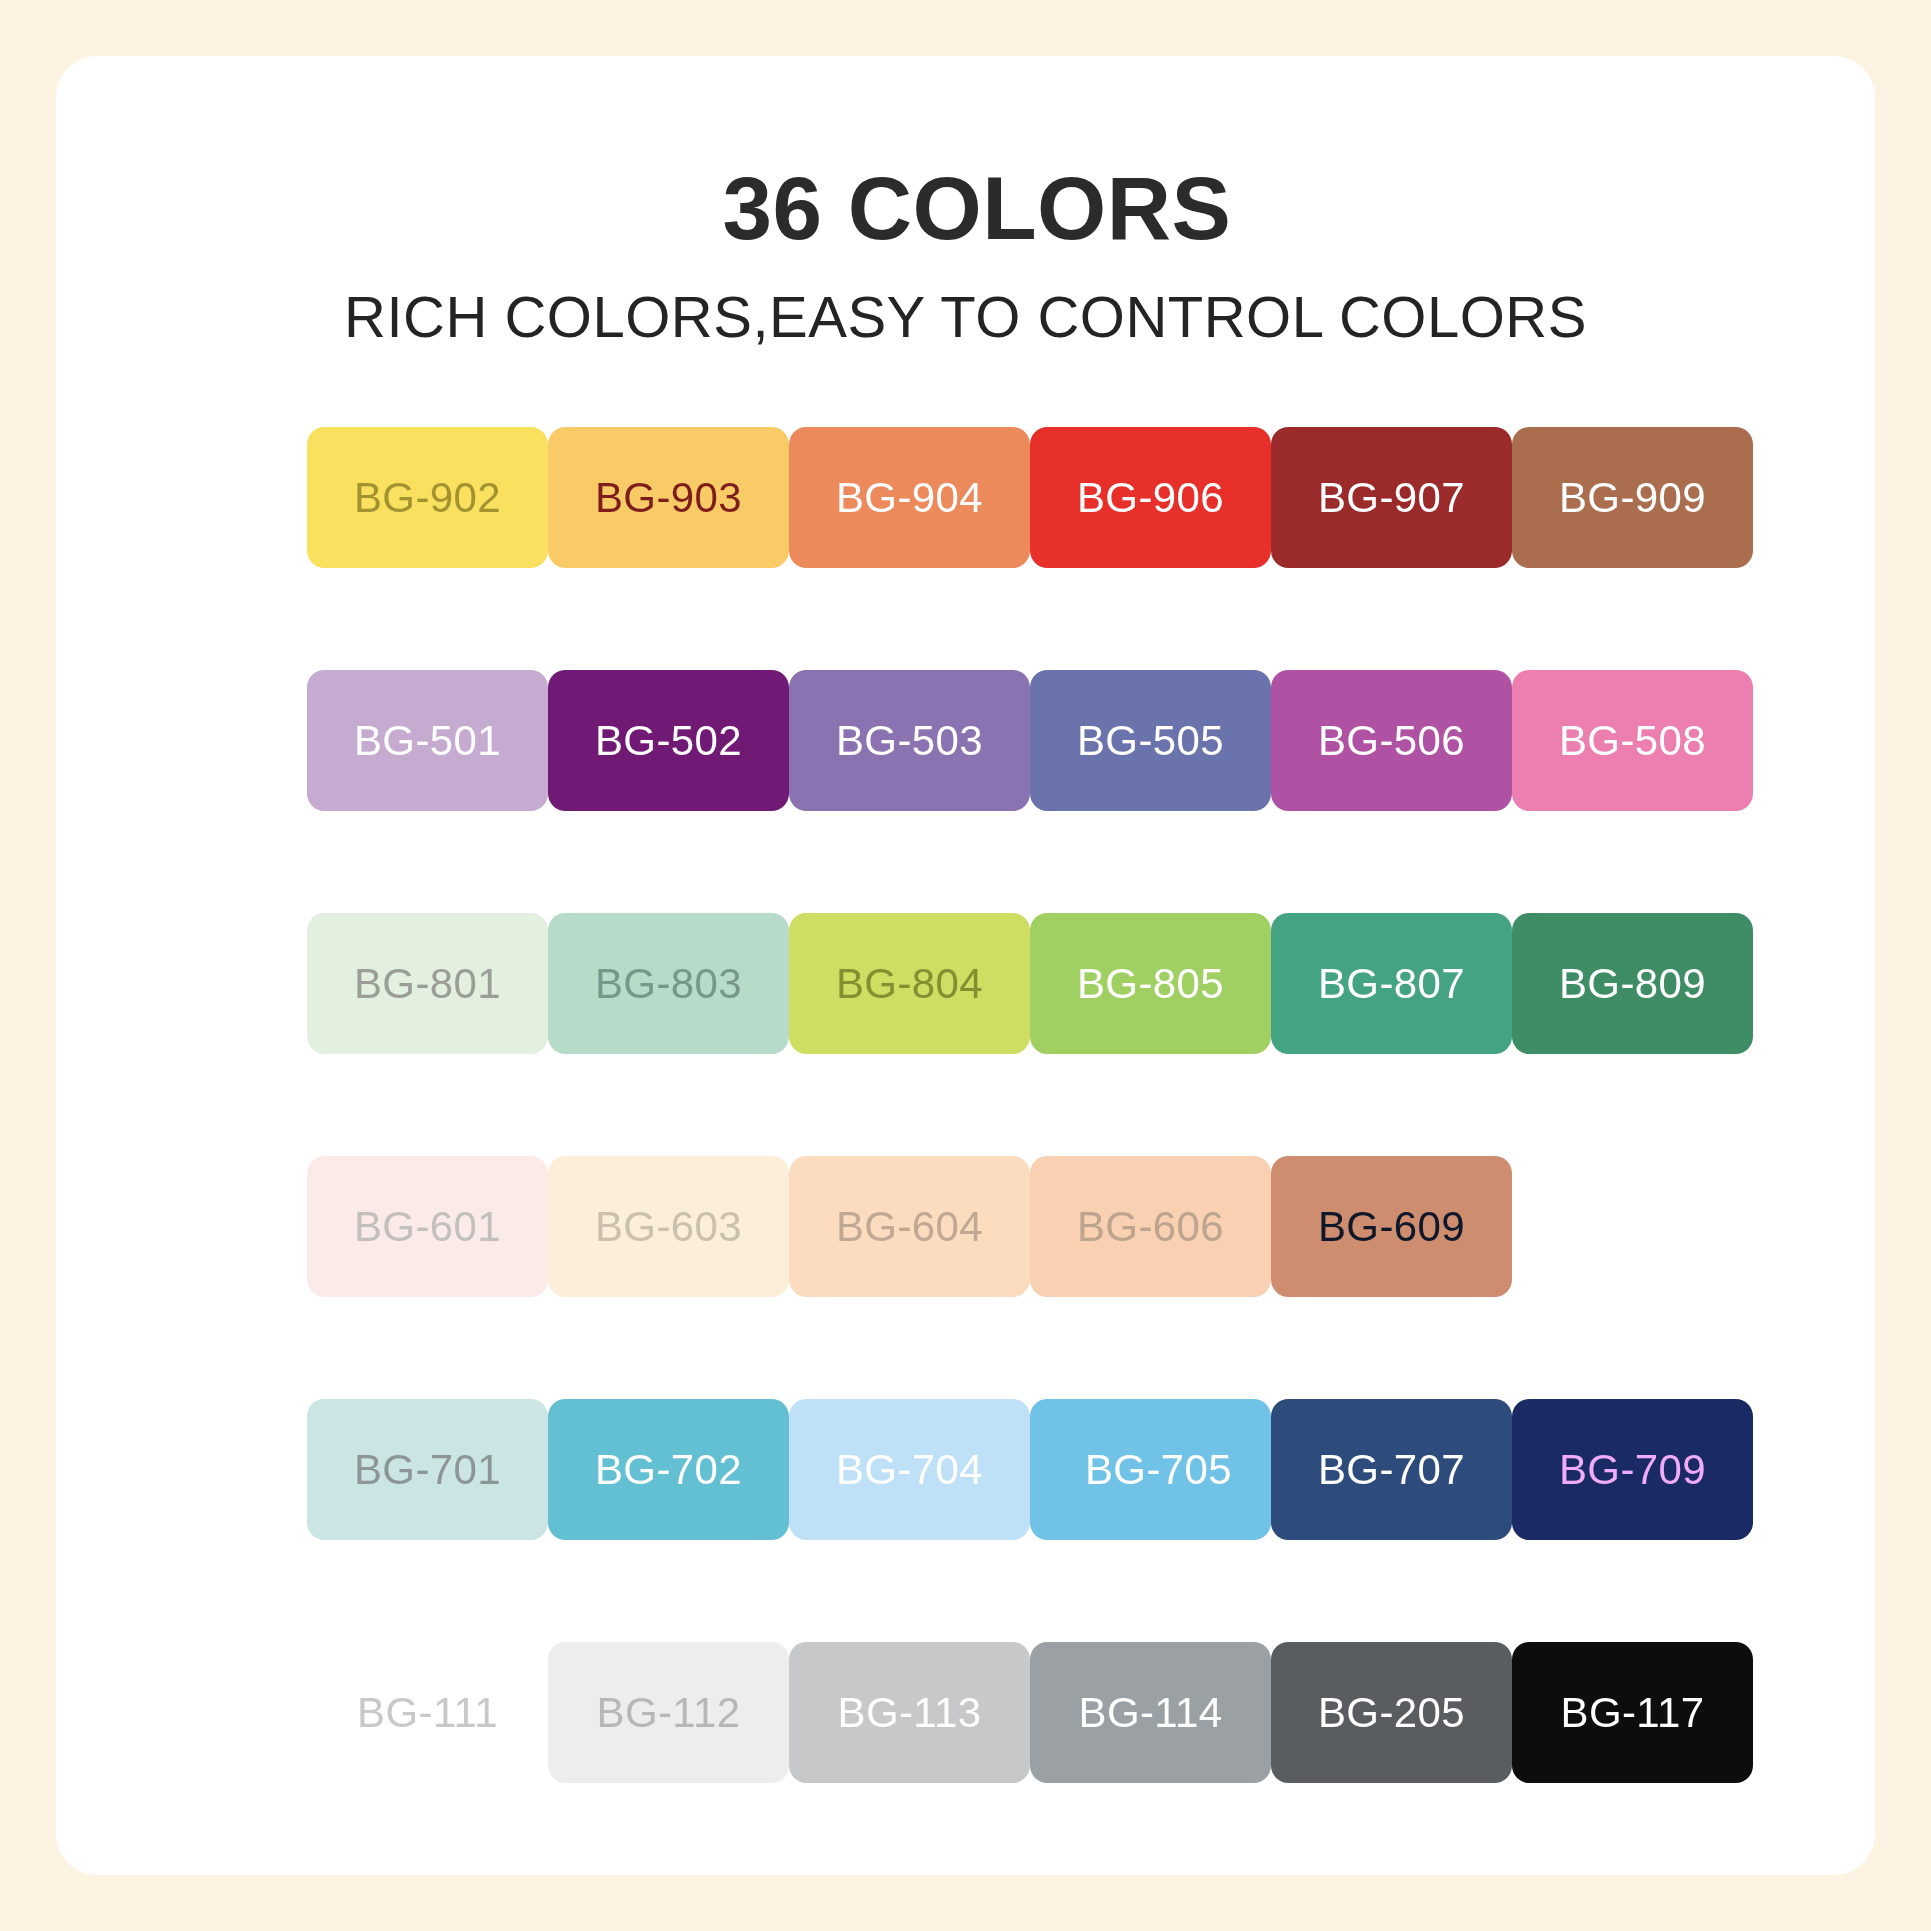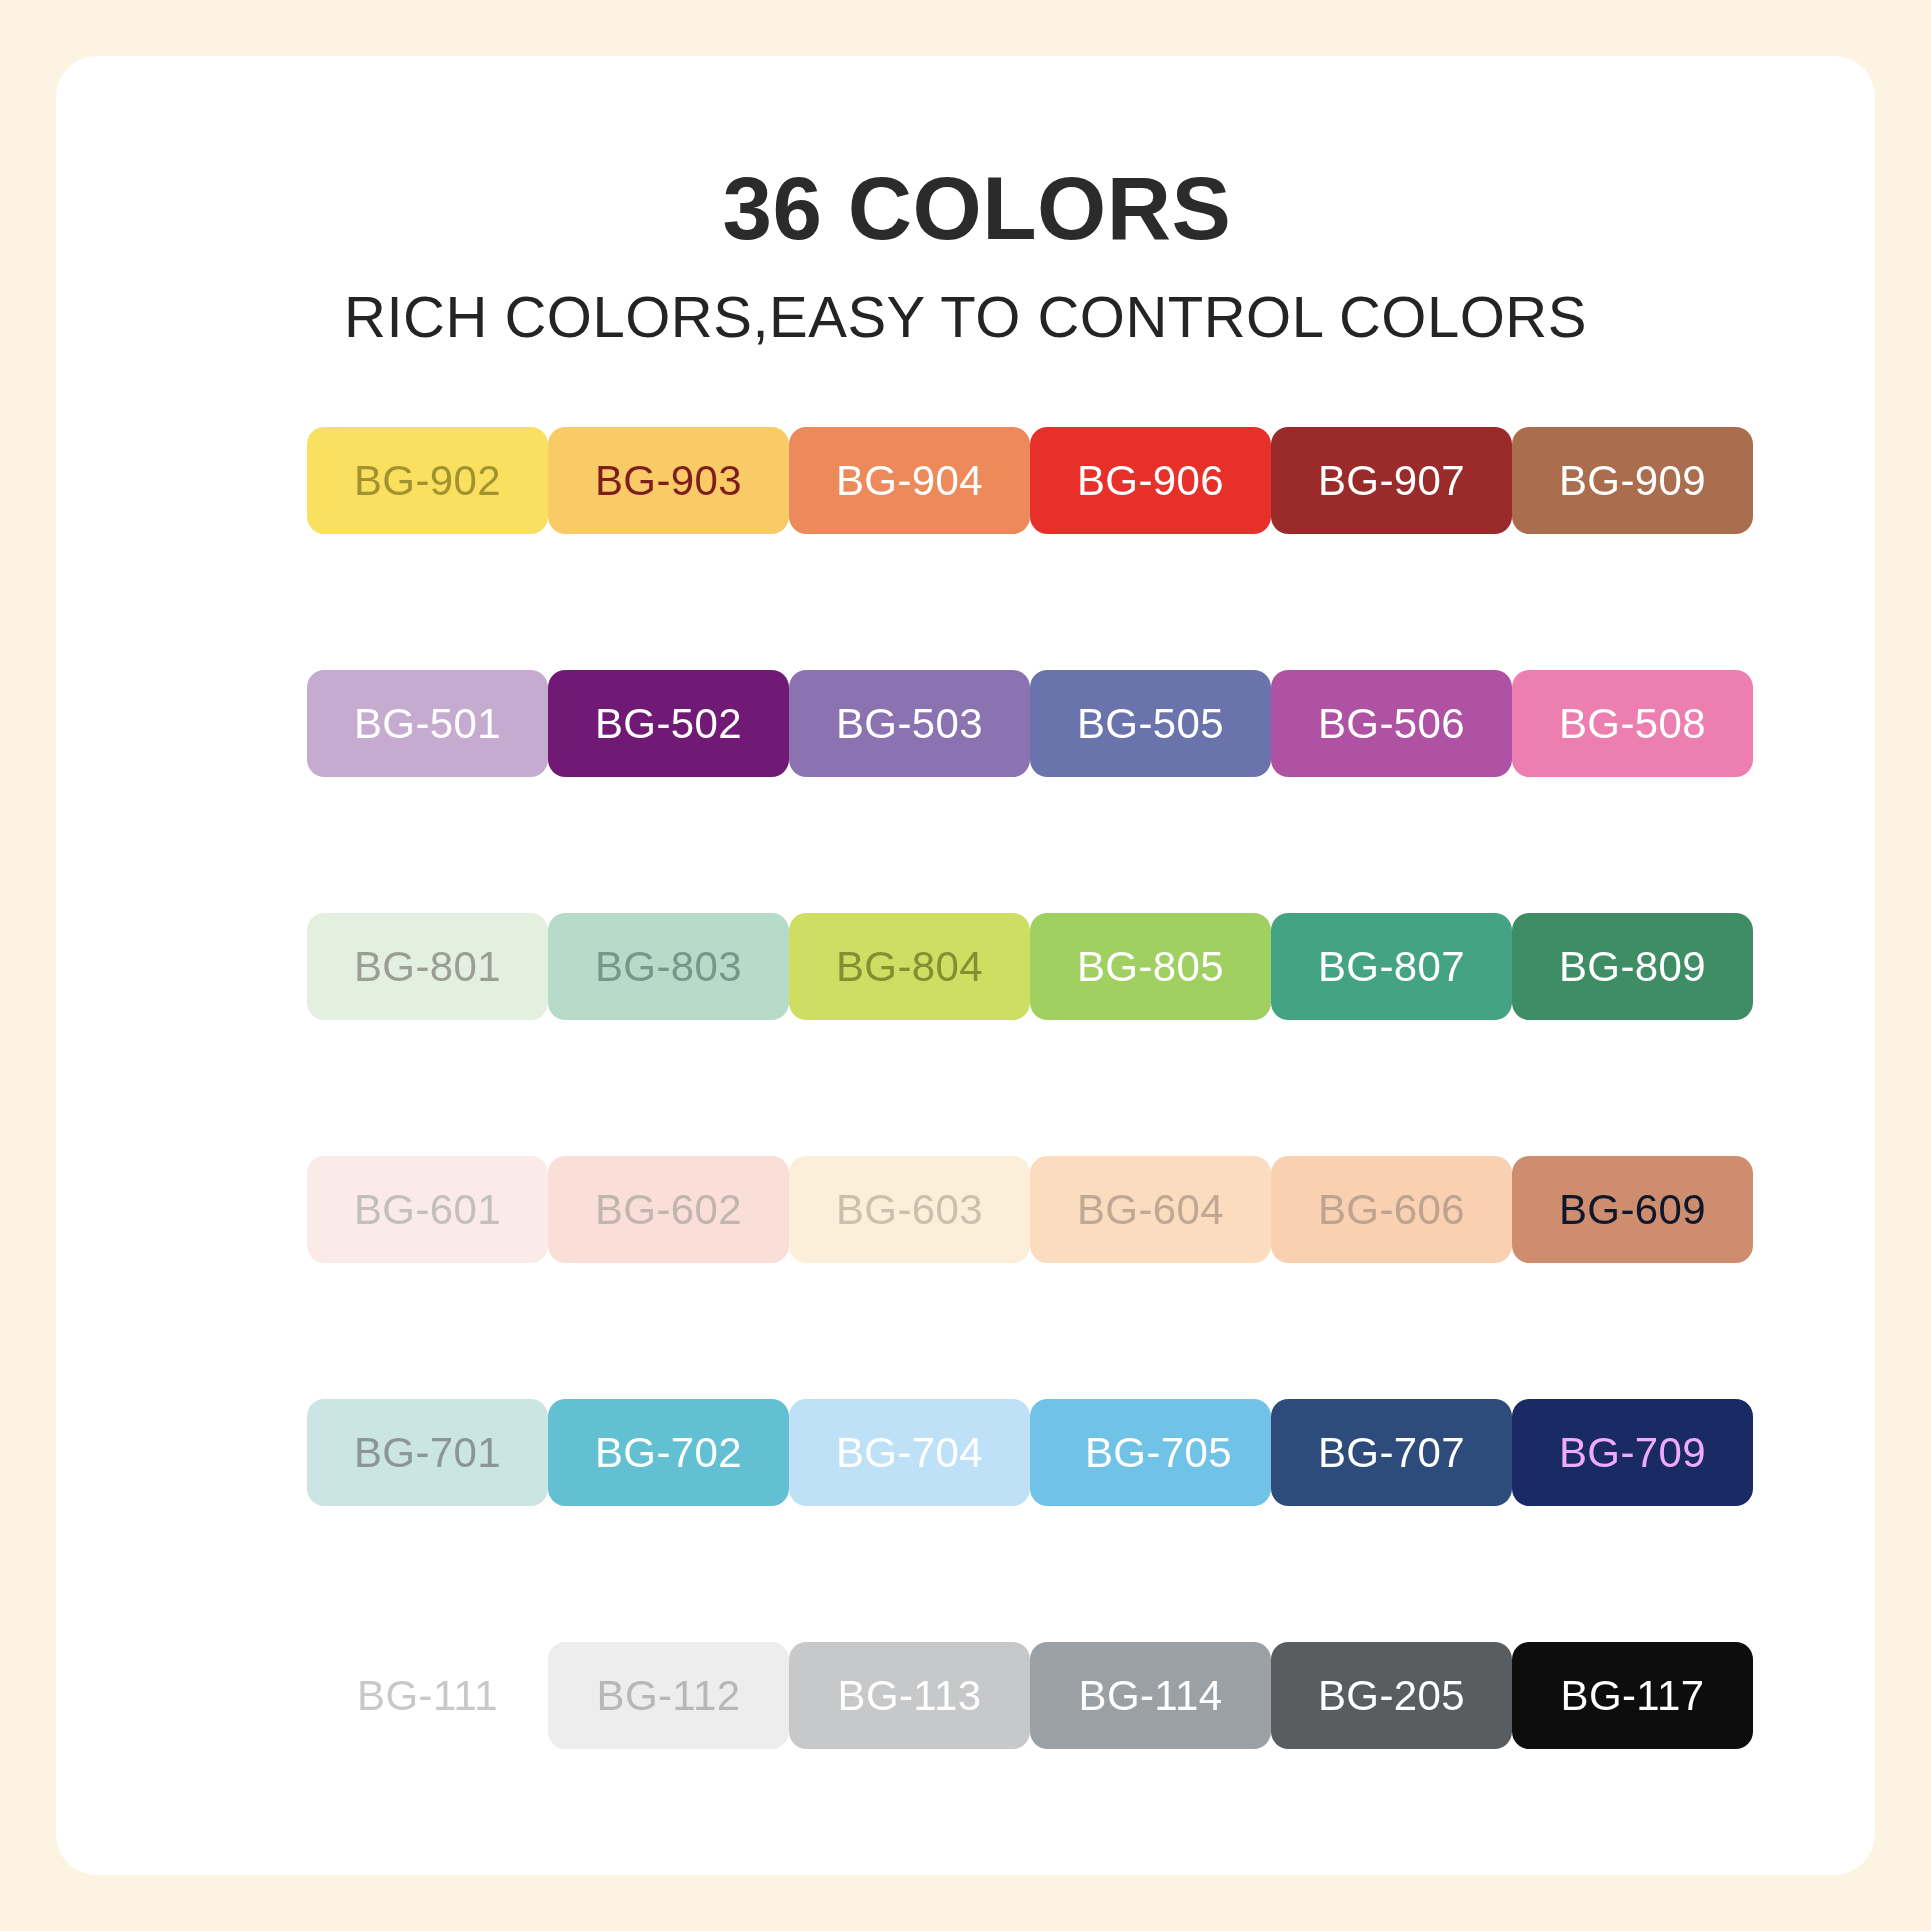--- a/index.html
+++ b/index.html
@@ -72,21 +72,21 @@
     height:141px;
     margin-bottom:102px;
     display:flex;
   }
 
   .row:last-child { margin-bottom:0; }
 
   .chip {
     position:relative;
     width:241px;
-    height:107px;
+    height:141px;
     border-radius:17.4px;
     display:flex;
     align-items:center;
     justify-content:center;
     flex:0 0 241px;
   }
 
   
   .chip:nth-child(1) { z-index:7; }
   .chip:nth-child(2) { z-index:6; }
@@ -175,23 +175,20 @@
             <span class="chip-label" style="color: rgb(255, 255, 255);">BG-807</span>
           </div>
           <div class="chip" style="background: rgb(62, 141, 100);">
             <span class="chip-label" style="color: rgb(255, 255, 255);">BG-809</span>
           </div>
         </div>
         <div class="row">
           <div class="chip" style="background: rgb(250, 235, 232);">
             <span class="chip-label" style="color: rgb(195, 191, 189);">BG-601</span>
           </div>
-          <div class="chip" style="background: rgb(249, 223, 215);">
-            <span class="chip-label" style="color: rgb(194, 181, 174);">BG-602</span>
-          </div>
           <div class="chip" style="background: rgb(252, 239, 217);">
             <span class="chip-label" style="color: rgb(201, 192, 174);">BG-603</span>
           </div>
           <div class="chip" style="background: rgb(251, 220, 190);">
             <span class="chip-label" style="color: rgb(192, 168, 147);">BG-604</span>
           </div>
           <div class="chip" style="background: rgb(249, 208, 177);">
             <span class="chip-label" style="color: rgb(188, 164, 143);">BG-606</span>
           </div>
           <div class="chip" style="background: rgb(206, 141, 110);">

